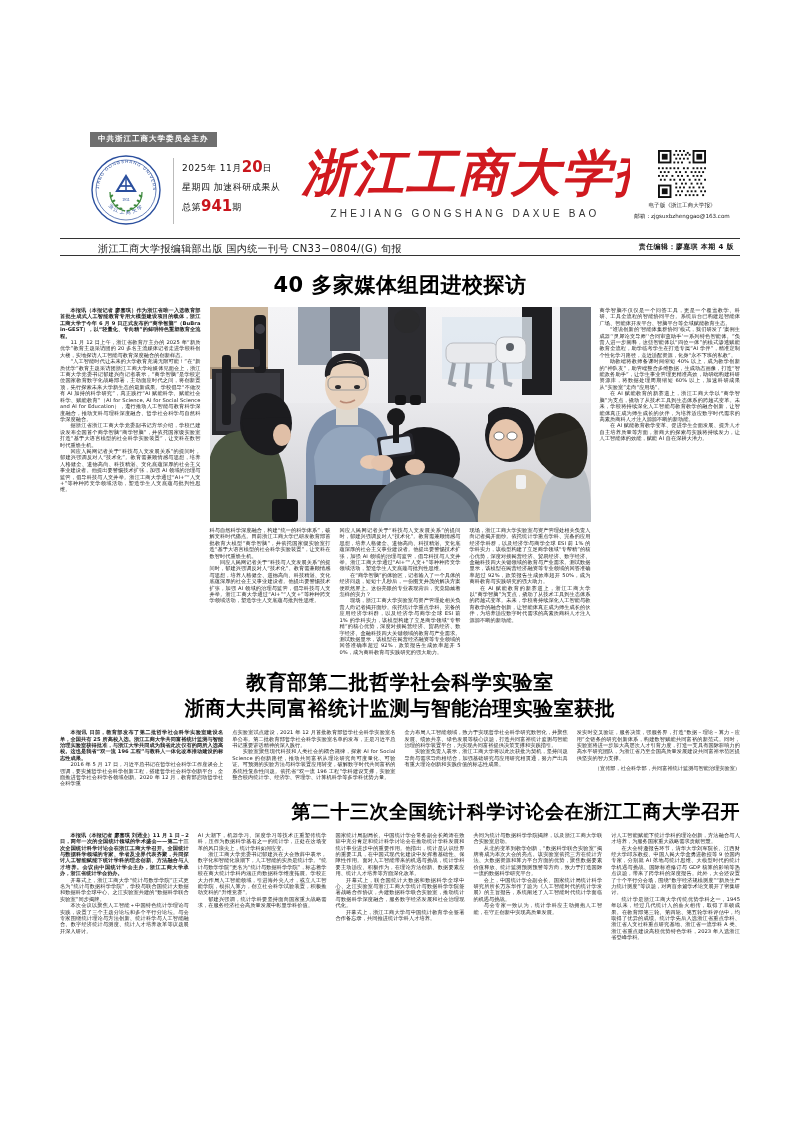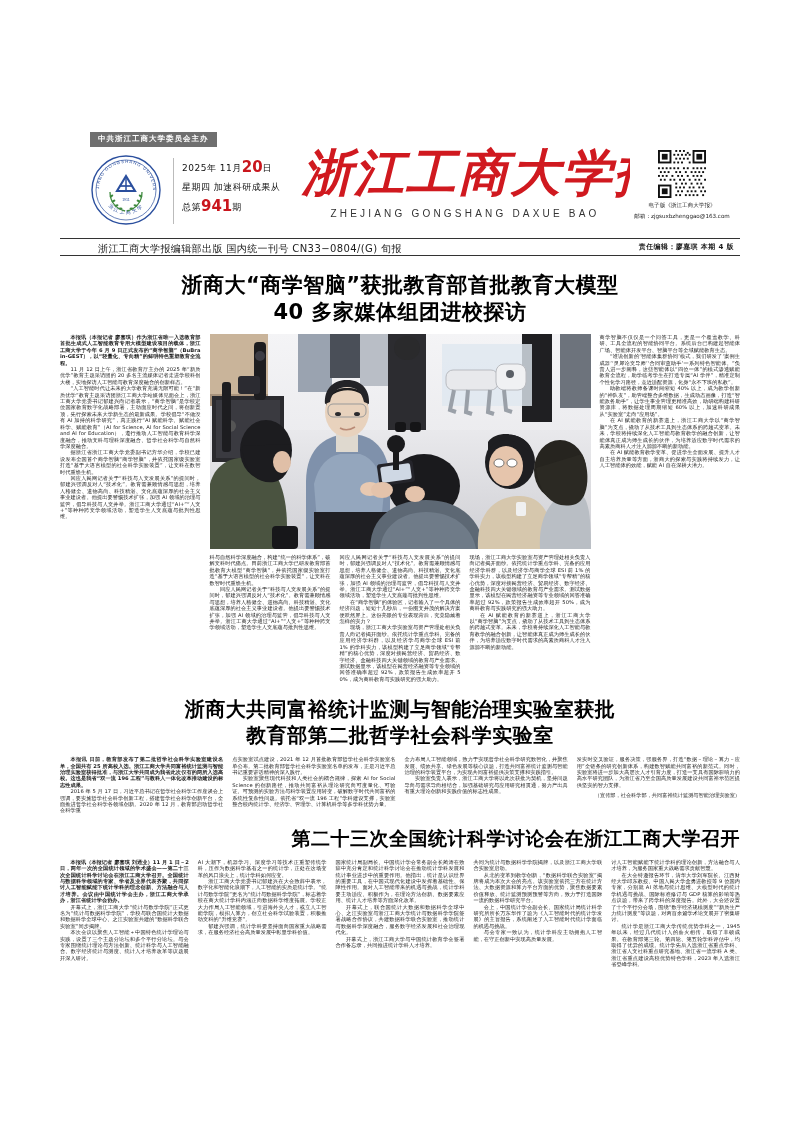--- a/index.html
+++ b/index.html
@@ -374,21 +374,20 @@
       </div>
     </div>
 
     <div class="imprint">
       <div class="left">浙江工商大学报编辑部出版   国内统一刊号 CN33−0804/(G)   旬报</div>
       <div class="right">责任编辑：廖嘉琪    本期 4 版</div>
     </div>
 
     <div class="article">
       <div class="headline h1-main">
-        <div>浙商大“商学智脑”获批教育部首批教育大模型</div>
         <div>40 多家媒体组团进校探访</div>
       </div>
 
       <div class="cols">
         <div class="col">
           <p class="lead">本报讯（本报记者 廖嘉琪）作为浙江省唯一入选教育部首批生成式人工智能教育专用大模型建设项目的载体，浙江工商大学于今年 6 月 9 日正式发布的“商学智脑”（BuBrain-GEST），以“轻量化、专向精”的鲜明特色重塑教育全流程。</p>
           <p>11 月 12 日上午，浙江省教育厅主办的 2025 年“新质优学”教育主题采访团的 20 多名主流媒体记者走进学校科创大楼，实地探访人工智能与教育深度融合的创新样态。</p>
           <p>“人工智能时代让未来的大学教育充满无限可能！”在“新质优学”教育主题采访团浙江工商大学站媒体见面会上，浙江工商大学党委书记郁建兴向记者表示，“商学智脑”是学校定位国家教育数字化战略部署，主动面应时代之问，将创新置顶，先行探索未来大学新生态的最新成果。学校倡导“不做没有 AI 加持的科学研究”，真正践行“AI 赋能科学、赋能社会科学、赋能教育”（AI for Science, AI for Social Science and AI for Education），遵行推动人工智能与教育科学深度融合，推动文科与理科深度融合、哲学社会科学与自然科学深度融合。</p>
           <p>据浙江省浙江工商大学党委副书记方华介绍，学校已建设发布全国首个商学智脑“商学智脑”，并依托国家级实验室打造“基于大语言模型的社会科学实验装置”，让文科在数智时代重焕生机。</p>
           <p>回应人民网记者关于“科技与人文发展关系”的提问时，郁建兴强调反对人“技术化”。教育需兼顾情感与思想，培养人格健全、道德高尚、科技精湛、文化底蕴深厚的社会主义事业建设者。他提出要警惕技术扩张，加强 AI 领域的治理与监管，倡导科技与人文并举。浙江工商大学通过“AI+”“人文+”等种种跨文学领域活动，塑造学生人文底蕴与批判性思维。</p>
@@ -510,22 +509,22 @@
           <p>“谁说创新的‘智能体集群协同’模式，我们研发了‘案例生成器’‘灵犀论文导师’‘合同审查助手’一系列特色智能体。”负责人进一步阐释，这些智能体以“四位一体”的模式渗透赋能教育全流程，助学临考学生在打造专属“AI 学伴”，精准定制个性化学习路径，意近适配资源，化身“永不下班的私教”。</p>
           <p>助教端将教师备课时间缩短 40% 以上，成为教学创新的“神队友”，助管端整合多维数据，生成动态画像，打造“智能政务助手”，让学生事业管理更精准高效，助研端构建科研资源库，将数据处理周期缩短 60% 以上，加速科研成果从“实验室”走向“应用场”。</p>
           <p>在 AI 赋能教育的新赛道上，浙江工商大学以“商学智脑”为支点，撬动了从技术工具到生态体系的跨越式变革。未来，学校将持续深化人工智能与教育教学的融合创新，让智能体真正成为师生成长的伙伴，为培养适应数字时代需求的高素质商科人才注入源源不断的新动能。</p>
           <p>在 AI 赋能教育教学变革、促进学生全面发展、提升人才自主培养质量等方面，浙商大的探索与实践将持续发力，让人工智能体的效能，赋能 AI 自在深耕大潜力。</p>
         </div>
       </div>
     </div>
 
     <div class="article">
       <div class="headline h2-main">
+        <div>教育部第二批哲学社会科学实验室</div>
         <div>浙商大共同富裕统计监测与智能治理实验室获批</div>
-        <div>教育部第二批哲学社会科学实验室</div>
       </div>
 
       <div class="cols">
         <div class="col">
           <p class="lead">本报讯 日前，教育部发布了第二批哲学社会科学实验室建设名单，全国共有 25 所高校入选。浙江工商大学共同富裕统计监测与智能治理实验室获得批准，与浙江大学共同成为我省此次仅有的两所入选高校。这也是我省“双一流 196 工程”与教科人一体化改革推动建设的标志性成果。</p>
           <p>2016 年 5 月 17 日，习近平总书记在哲学社会科学工作座谈会上强调，要实施哲学社会科学创新工程，搭建哲学社会科学创新平台，全面推进哲学社会科学各领域创新。2020 年 12 月，教育部启动哲学社会科学重</p>
         </div>
         <div class="col">
           <p class="nofirst">点实验室试点建设，2021 年 12 月首批教育部哲学社会科学实验室名单公布。第二批教育部哲学社会科学实验室名单的发布，正是习近平总书记重要讲话精神的深入践行。</p>
           <p>实验室聚焦现代科技和人类社会的耦合规律，探索 AI for Social Science 的创新路径，推动共同富裕从理论研究向可度量化、可验证、可预测的实验方法与科学装置应用转变，破解数字时代共同富裕的系统性复杂性问题。依托省“双一流 196 工程”学科建设支撑，实验室整合校内统计学、经济学、管理学、计算机科学等多学科优势力量。</p>

